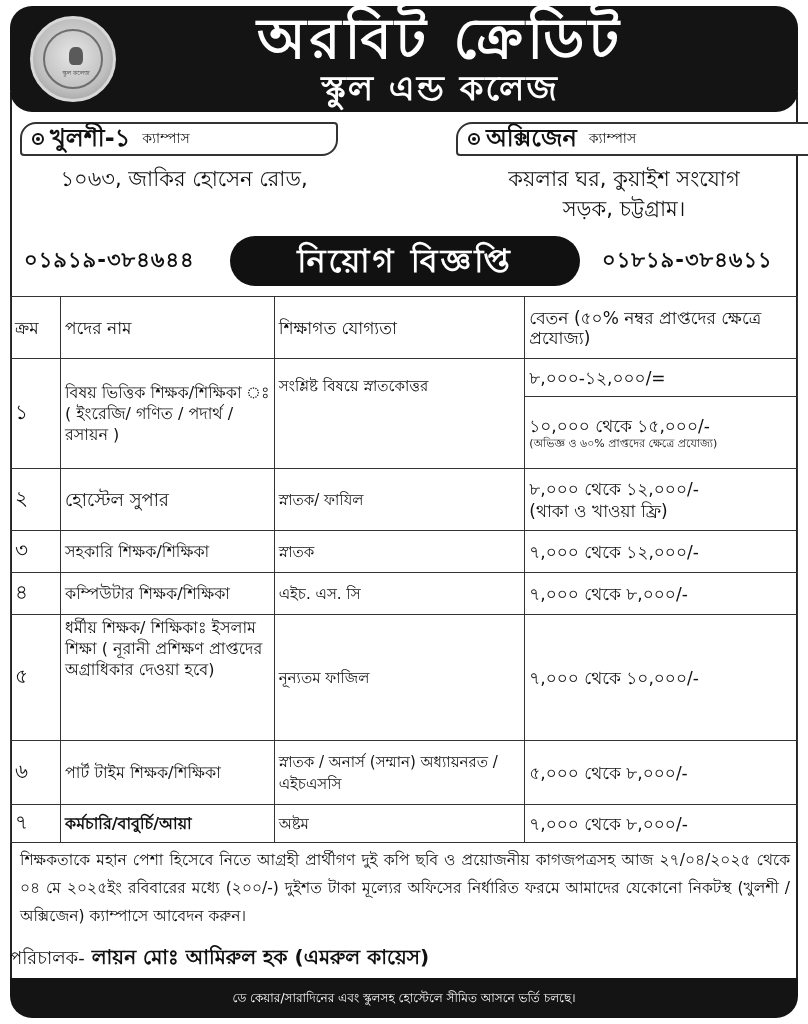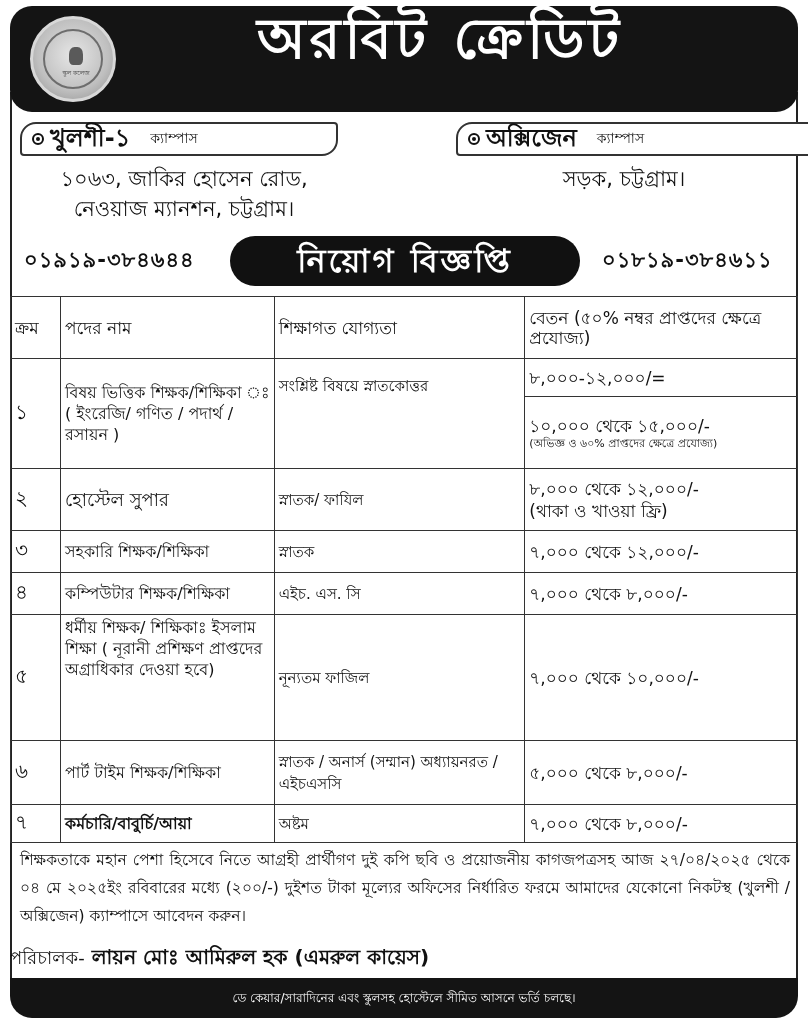--- a/index.html
+++ b/index.html
@@ -51,21 +51,21 @@
     display: flex; align-items: center; padding: 0 10px; background: #fff;
   }
   .campus-tag .radio {
     width: 12px; height: 12px; border: 2px solid #111; border-radius: 50%; margin-right: 6px;
     position: relative;
   }
   .campus-tag .radio::after {
     content: ""; position: absolute; left: 2px; top: 2px; width: 4px; height: 4px; background: #111; border-radius: 50%;
   }
   .campus-name { font-size: 24px; font-weight: bold; }
-  .campus-suffix { font-size: 14px; margin-left: 20px; }
+  .campus-suffix { font-size: 14px; margin-left: 12px; }
   .address { position: absolute; font-size: 21px; text-align: center; line-height: 30px; }
   .phone { position: absolute; font-size: 21px; font-weight: bold; letter-spacing: 1px; }
 
   .notice-pill {
     position: absolute; left: 226px; top: 234px; width: 350px; height: 50px;
     background: #111; border-radius: 26px; color: #fff; font-size: 32px; font-weight: bold;
     text-align: center; line-height: 50px; letter-spacing: 3px;
   }
 
   
@@ -105,39 +105,40 @@
   <div class="frame"></div>
 
   <div class="banner">
     <div class="logo">
       <div class="logo-inner">
         <div class="logo-emblem"></div>
         <div class="logo-text">স্কুল কলেজ</div>
       </div>
     </div>
     <div class="school-name">অরবিট ক্রেডিট</div>
+    <div class="school-sub">স্কুল এন্ড কলেজ</div>
   </div>
 
   <div class="campus-tag" style="left:16px; top:120px; width:318px;">
     <span class="radio"></span>
     <span class="campus-name">খুলশী-১</span>
     <span class="campus-suffix">ক্যাম্পাস</span>
   </div>
   <div class="address" style="left:10px; top:162px; width:340px;">
     <div>১০৬৩, জাকির হোসেন রোড,</div>
-    <div>নেওয়াজ ম্যানশন, চট্টগ্রাম।</div>
   </div>
   <div class="phone" style="left:20px; top:242px;">০১৯১৯-৩৮৪৬৪৪</div>
 
   <div class="campus-tag" style="left:452px; top:120px; width:388px;">
     <span class="radio"></span>
     <span class="campus-name">অক্সিজেন</span>
     <span class="campus-suffix">ক্যাম্পাস</span>
   </div>
   <div class="address" style="left:452px; top:162px; width:336px;">
+    <div>কয়লার ঘর, কুয়াইশ সংযোগ</div>
     <div>সড়ক, চট্টগ্রাম।</div>
   </div>
   <div class="phone" style="left:598px; top:242px;">০১৮১৯-৩৮৪৬১১</div>
 
   <div class="notice-pill">নিয়োগ বিজ্ঞপ্তি</div>
 
   <table class="jobs">
     <thead>
       <tr>
         <th>ক্রম</th>

